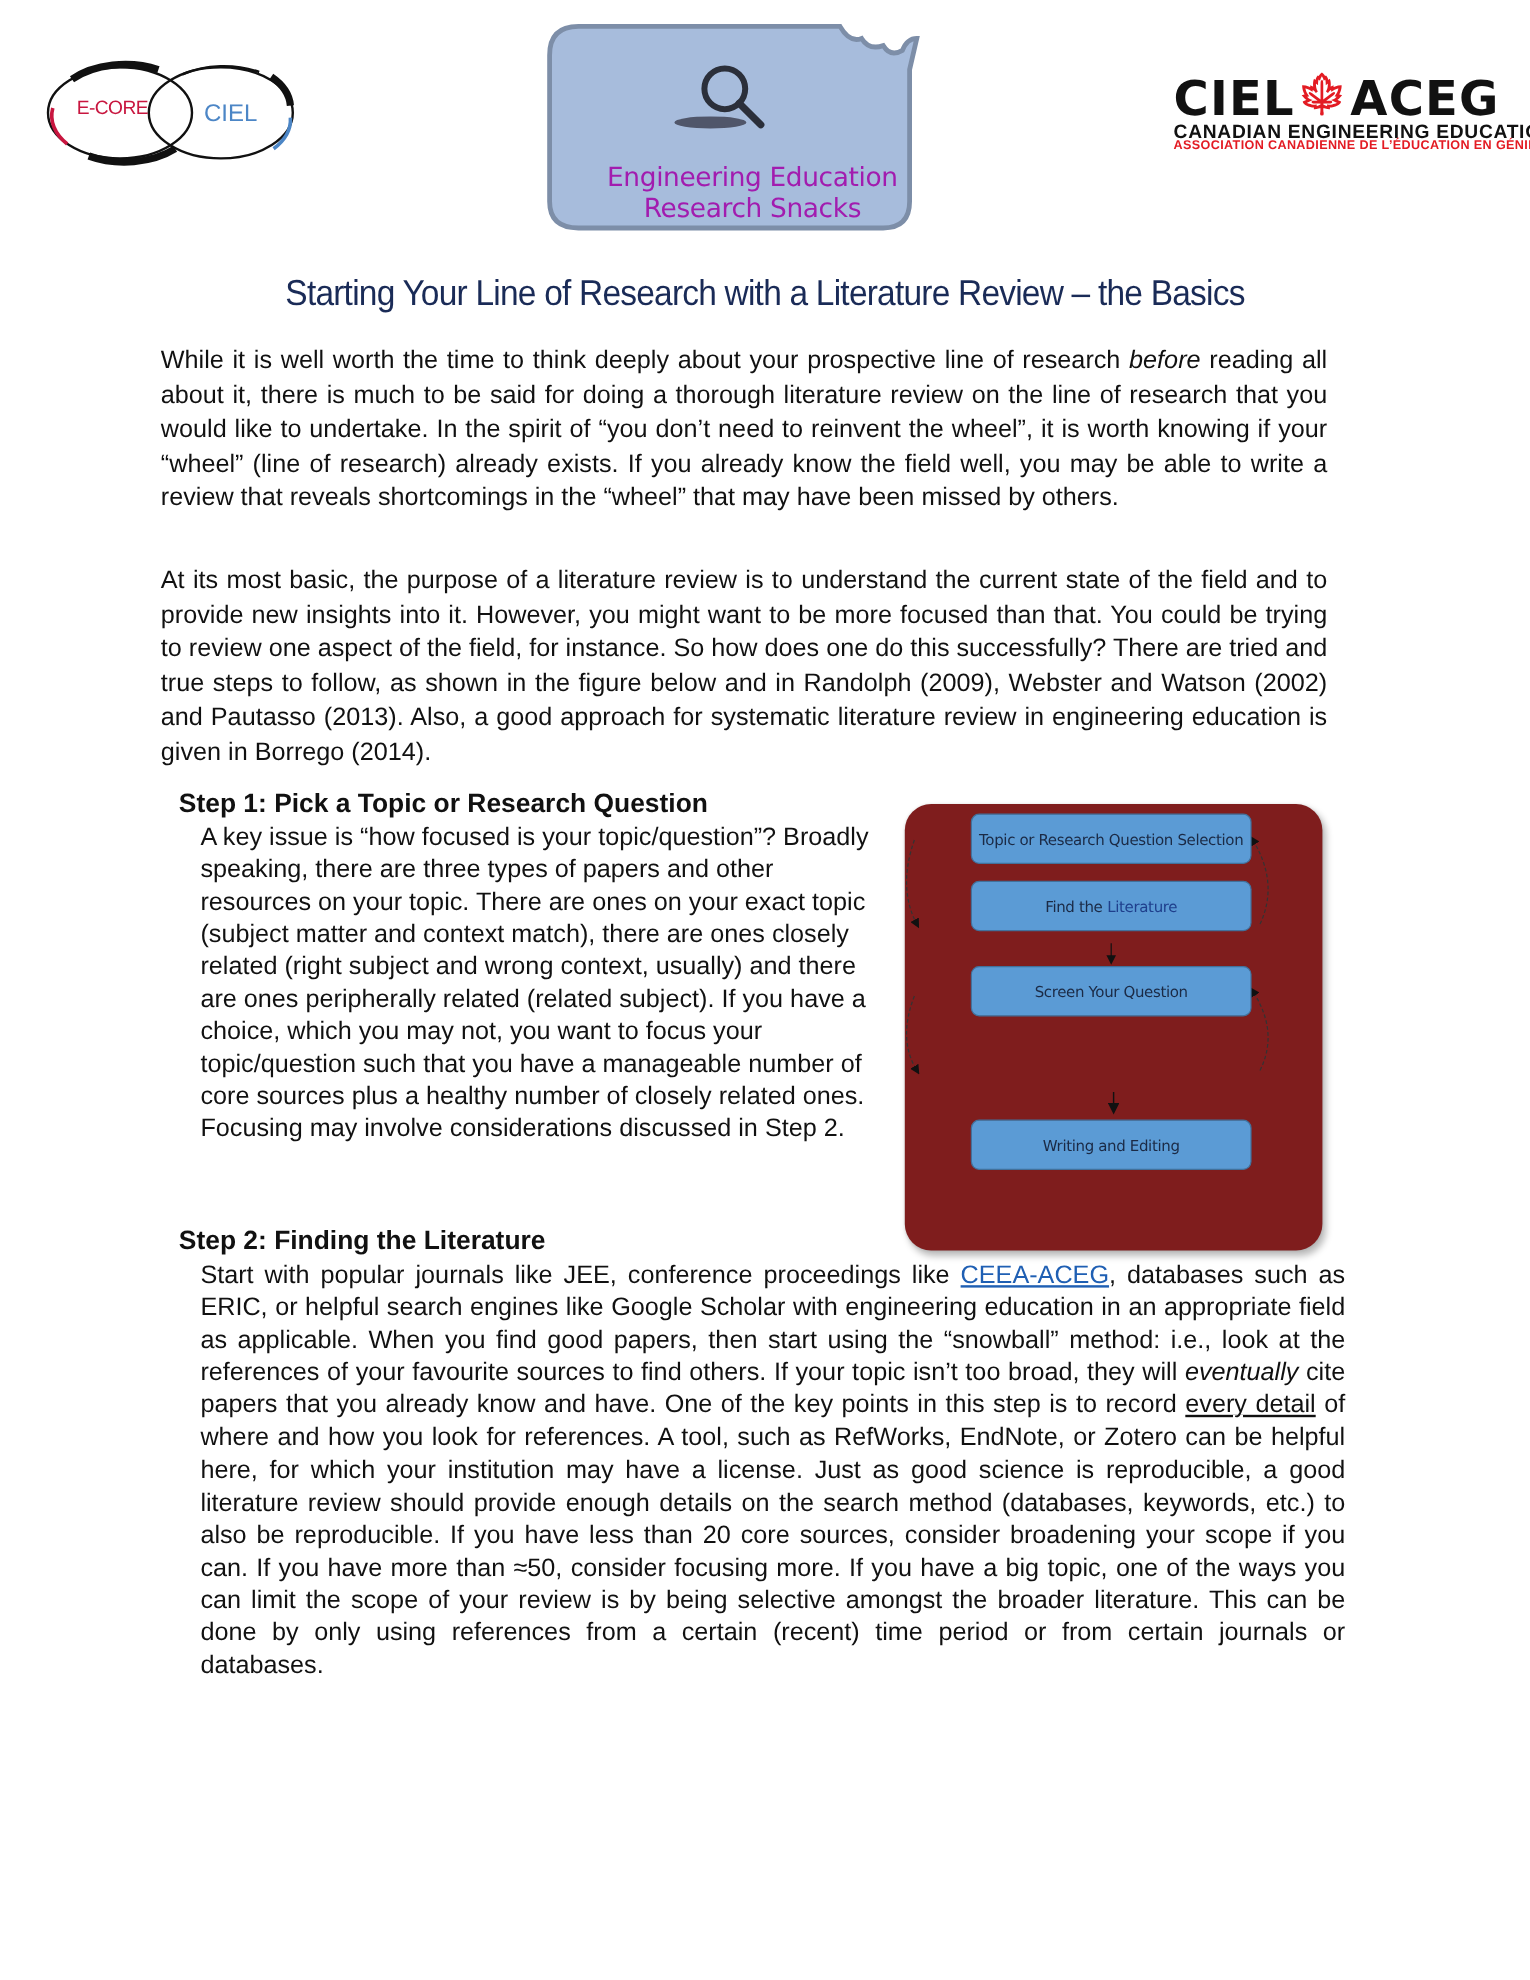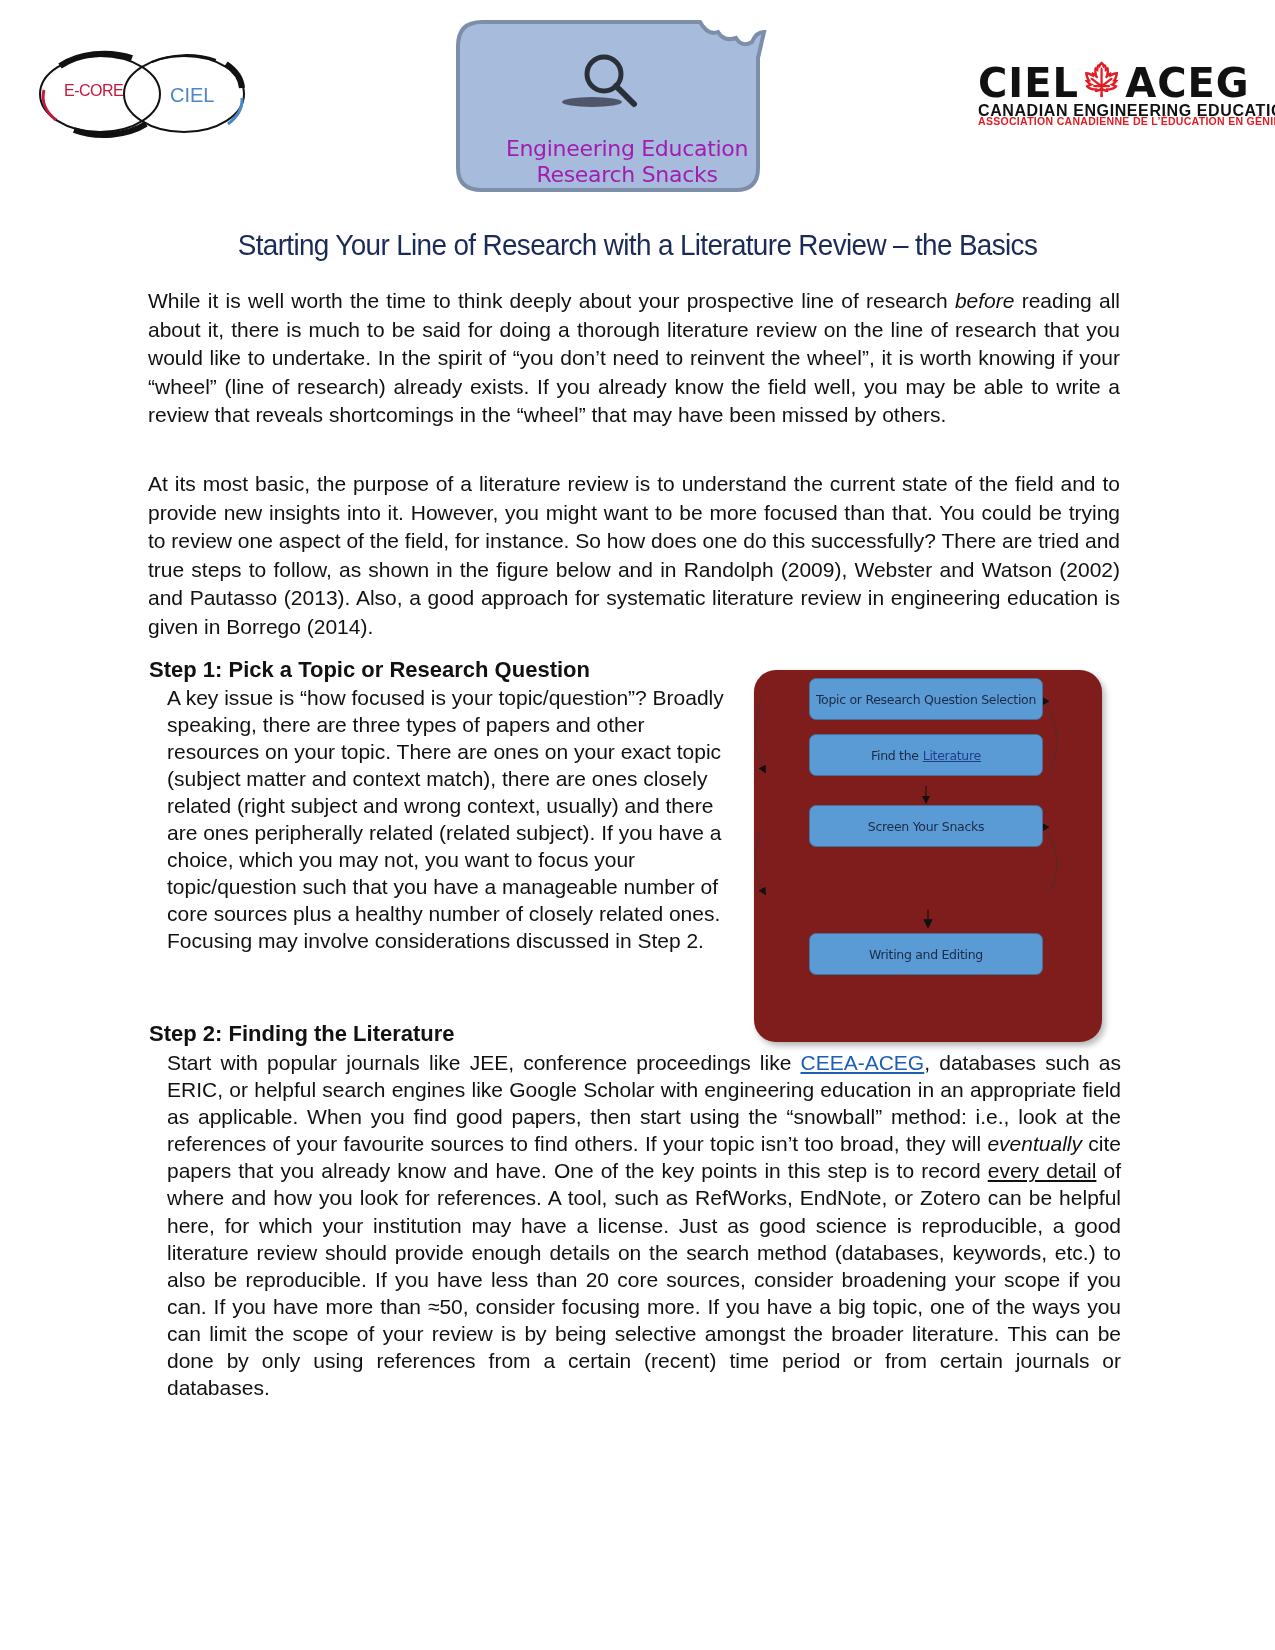--- a/index.html
+++ b/index.html
@@ -20,39 +20,39 @@
   .logo-ceea { position: absolute; left: 978px; top: 56px; width: 256px; height: 80px; }
   .ceea-big { position: absolute; left: 0; top: 0; font-family: "DejaVu Sans", sans-serif; font-weight: bold; font-size: 40px; line-height: 46px; letter-spacing: 1px; color: #111; white-space: nowrap; }
   .ceea-big .leaf { color: #e31b23; font-size: 34px; display: inline-block; margin: 0 1px; vertical-align: 6px; }
   .ceea-en { position: absolute; left: 0; top: 46px; font-size: 16px; font-weight: bold; letter-spacing: 0.6px; color: #111; white-space: nowrap; }
   .ceea-fr { position: absolute; left: 0; top: 59px; font-size: 10.5px; font-weight: bold; letter-spacing: 0.3px; color: #e31b23; white-space: nowrap; }
 
   
   .doc-title { position: absolute; left: 0; width: 1275px; top: 228px; text-align: center; font-size: 30px; color: #1a2b57; font-family: "Liberation Sans", sans-serif; letter-spacing: -0.7px; transform: scaleX(0.93); }
 
   
-  .para { position: absolute; left: 148px; width: 972px; font-size: 21px; line-height: 28.6px; text-align: justify; margin: 0; }
+  .para { position: absolute; left: 134px; width: 972px; font-size: 21px; line-height: 28.6px; text-align: justify; margin: 0; }
   .p1 { top: 287px; }
   .p2 { top: 470px; }
 
   .step-head { position: absolute; left: 149px; font-size: 22px; font-weight: bold; }
   .s1-head { top: 657px; }
   .s2-head { top: 1021px; text-align: right; }
 
   .step1-body { position: absolute; left: 167px; top: 684px; width: 560px; font-size: 21px; line-height: 27px; margin: 0; }
   .step2-body { position: absolute; left: 167px; top: 1049px; width: 954px; font-size: 21px; line-height: 27.1px; text-align: justify; margin: 0; }
 
   .link { color: #1f5fb3; text-decoration: underline; cursor: pointer; }
   .ul { text-decoration: underline; }
   em { font-style: italic; }
 
   
   .flow { position: absolute; left: 754px; top: 670px; width: 348px; height: 372px; background: #7f1d1d; border-radius: 22px; box-shadow: 3px 4px 6px rgba(0,0,0,0.28), 0 0 2px rgba(0,0,0,0.08); }
   .fbox { position: absolute; left: 55px; width: 234px; height: 42px; background: #5b9bd5; border: 1.5px solid #41719c; border-radius: 7px; font-family: "DejaVu Sans", sans-serif; font-size: 12.5px; color: #1b2a45; display: flex; align-items: center; justify-content: center; letter-spacing: -0.3px; box-sizing: border-box; }
-  .fbox .inner-link { color: #1f3f8c; text-decoration: underline; margin-left: 4px; }
+  .fbox .inner-link { color: #1f3f8c; margin-left: 4px; }
   .flow svg.arrows { position: absolute; left: 0; top: 0; width: 100%; height: 100%; pointer-events: none; }
 </style>
 </head>
 <body>
 
 <div class="logo-ecore">
   <svg viewBox="0 0 212 90">
     <ellipse cx="64" cy="44" rx="60" ry="38" fill="none" stroke="#111" stroke-width="2"></ellipse>
     <ellipse cx="148" cy="44" rx="60" ry="38" fill="none" stroke="#111" stroke-width="2"></ellipse>
     <path d="M 24 16 A 60 38 0 0 1 96 8" fill="none" stroke="#111" stroke-width="6"></path>
@@ -121,18 +121,18 @@
     <g>
         <line x1="174" y1="240" x2="174" y2="254" stroke="#111" stroke-width="1.2" marker-end="url(#ah)"></line>
       </g>
   </svg>
 
   <div class="fbox" style="top:8px;">Topic or Research Question Selection</div>
   <div class="fbox" style="top:64px;">
     <span>Find the</span>
       <span class="inner-link">Literature</span>
   </div>
-  <div class="fbox" style="top:135px;">Screen Your Snacks</div>
+  <div class="fbox" style="top:135px;">Screen Your Question</div>
   <div class="fbox" style="top:263px;">Writing and Editing</div>
 </div>
 
 <div class="step-head s2-head">Step 2: Finding the Literature</div>
 <p class="step2-body"><span>Start with popular journals like JEE, conference proceedings like </span><a class="link">CEEA-ACEG</a><span>, databases such as ERIC, or helpful search engines like Google Scholar with engineering education in an appropriate field as applicable.  When you find good papers, then start using the “snowball” method: i.e., look at the references of your favourite sources to find others.  If your topic isn’t too broad, they will </span><em>eventually</em><span> cite papers that you already know and have.  One of the key points in this step is to record </span><span class="ul">every detail</span><span> of where and how you look for references. A tool, such as RefWorks, EndNote, or Zotero can be helpful here, for which your institution may have a license.  Just as good science is reproducible, a good literature review should provide enough details on the search method (databases, keywords, etc.) to also be reproducible.  If you have less than 20 core sources, consider broadening your scope if you can.  If you have more than ≈50, consider focusing more.  If you have a big topic, one of the ways you can limit the scope of your review is by being selective amongst the broader literature.  This can be done by only using references from a certain (recent) time period or from certain journals or databases.</span></p>
 
 </body></html>

